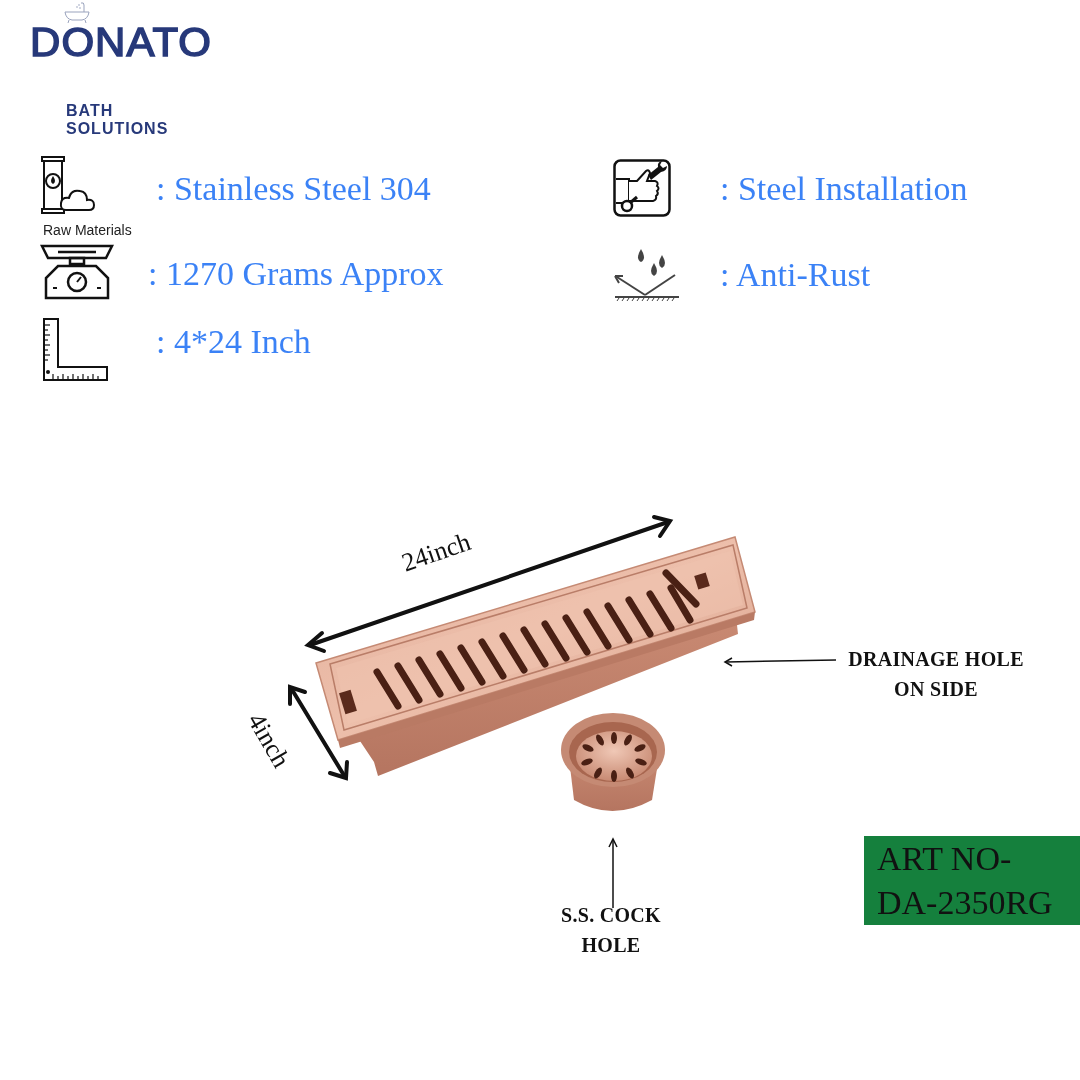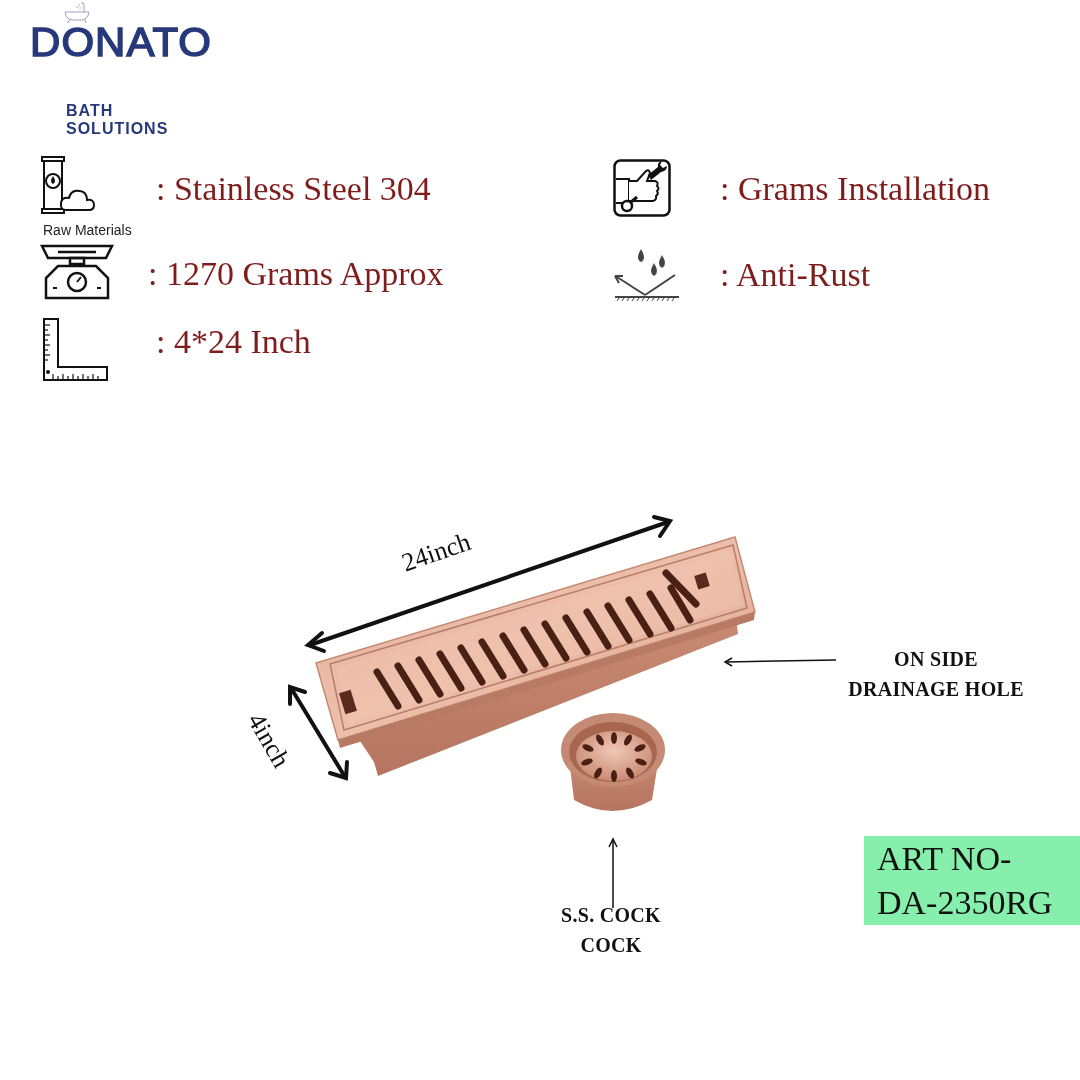--- a/index.html
+++ b/index.html
@@ -2,25 +2,25 @@
 <html><head>
 <meta charset="utf-8">
 <style>
   html, body { margin: 0; padding: 0; background: #ffffff; }
   body { width: 1080px; height: 1080px; position: relative; overflow: hidden; font-family: "DejaVu Serif", "Liberation Serif", serif; color: #111; }
   .abs { position: absolute; }
   .logo { left: 30px; top: 0; width: 180px; height: 80px; }
   .logo-word { position: absolute; left: 0; top: 22px; font-family: "Liberation Sans", sans-serif; font-size: 40px; font-weight: 400; letter-spacing: 1px; color: #27397a; transform: scaleX(1.05); transform-origin: left; line-height: 1; -webkit-text-stroke: 1.5px #27397a; }
   .logo-sub { position: absolute; left: 36px; top: 64px; font-family: "Liberation Sans", sans-serif; font-size: 16px; font-weight: 700; letter-spacing: 1px; color: #27397a; margin-top: 38px; }
   .logo-tub { position: absolute; left: 32px; top: 0px; }
-  .feat-text { font-family: "Liberation Serif", serif; font-size: 34px; line-height: 1; white-space: nowrap; color: #7f1d1d; }
+  .feat-text { font-family: "Liberation Serif", serif; font-size: 34px; line-height: 1; white-space: nowrap; color: #3b82f6; }
   .icon { position: absolute; }
   .icon-caption { font-family: "Liberation Sans", sans-serif; font-size: 14px; color: #222; position: absolute; white-space: nowrap; }
   .label-bold { font-family: "Liberation Serif", serif; font-weight: 700; font-size: 20px; text-align: center; line-height: 30px; color: #111; letter-spacing: 0.3px; }
-  .art-box { position: absolute; background: #86efac; color: #111; font-family: "Liberation Serif", serif; font-size: 34px; line-height: 1; padding-left: 13px; box-sizing: border-box; display: flex; align-items: center; }
+  .art-box { position: absolute; background: #15803d; color: #111; font-family: "Liberation Serif", serif; font-size: 34px; line-height: 1; padding-left: 13px; box-sizing: border-box; display: flex; align-items: center; }
   .dim-text { font-family: "Liberation Serif", serif; font-size: 26px; color: #111; white-space: nowrap; }
 </style>
 </head>
 <body>
 
 <div class="abs logo">
   <svg class="logo-tub" width="30" height="24" viewBox="0 0 30 24">
     <path d="M3 12 H27 Q26 19 20 20 H10 Q4 19 3 12 Z" fill="none" stroke="#9aa3bd" stroke-width="1"></path>
     <path d="M7 20 L6 23 M23 20 L24 23" stroke="#9aa3bd" stroke-width="1"></path>
     <path d="M22 12 V5 Q22 2 19 3" fill="none" stroke="#9aa3bd" stroke-width="1"></path>
@@ -86,21 +86,21 @@
 
 <div>
   <svg class="icon" style="left:613px;top:159px" width="58" height="58" viewBox="0 0 58 58">
     <rect x="1.5" y="1.5" width="55" height="55" rx="6" fill="none" stroke="#111" stroke-width="2.5"></rect>
     <path d="M3 20 H16 V44 H3" fill="none" stroke="#111" stroke-width="2"></path>
     <path d="M16 22 H24 L33 12 Q36 10 37 14 L34 22 H42 Q46 23 44 27 Q47 29 44 32 Q46 35 43 37 Q44 41 40 42 H16" fill="#fff" stroke="#111" stroke-width="2"></path>
     <path d="M35 16 L45 8 Q44 3 49 2 L47 6 L50 9 L54 7 Q54 12 48 13 L38 21 Z" fill="#111"></path>
     <circle cx="14" cy="47" r="5" fill="#fff" stroke="#111" stroke-width="2.5"></circle>
     <line x1="17" y1="44" x2="24" y2="38" stroke="#111" stroke-width="3"></line>
   </svg>
-  <div class="abs feat-text" style="left:720px;top:172px">: Grams Installation</div>
+  <div class="abs feat-text" style="left:720px;top:172px">: Steel Installation</div>
 
   <svg class="icon" style="left:613px;top:245px" width="68" height="58" viewBox="0 0 68 58">
     <path d="M28 4 Q22 14 28 17 Q34 14 28 4 Z" fill="#444"></path>
     <path d="M49 10 Q43 20 49 23 Q55 20 49 10 Z" fill="#444"></path>
     <path d="M41 18 Q35 28 41 31 Q47 28 41 18 Z" fill="#444"></path>
     <line x1="32" y1="50" x2="4" y2="32" stroke="#444" stroke-width="2"></line>
     <path d="M2 31 L10 31 M2 31 L6 38" stroke="#444" stroke-width="2" fill="none"></path>
     <line x1="32" y1="50" x2="62" y2="30" stroke="#444" stroke-width="2"></line>
     <line x1="2" y1="52" x2="66" y2="52" stroke="#444" stroke-width="2"></line>
     <g stroke="#444" stroke-width="1">
@@ -204,27 +204,27 @@
   <g stroke="#111" stroke-width="1.5" fill="none">
     <line x1="613" y1="908" x2="613" y2="840"></line>
     <path d="M609 847 L613 839 L617 847"></path>
   </g>
 </svg>
 
 <div class="abs dim-text" style="left:398px;top:550px;transform:rotate(-19deg);transform-origin:left top">24inch</div>
 <div class="abs dim-text" style="left:267px;top:708px;transform:rotate(60deg) scaleX(-1) scaleY(-1) rotate(180deg);transform-origin:left top">4inch</div>
 
 <div class="abs label-bold" style="left:838px;top:644px;width:196px">
+  <div>DRAINAGE HOLE</div>
   <div>ON SIDE</div>
-  <div>DRAINAGE HOLE</div>
 </div>
 
 <div class="abs label-bold" style="left:540px;top:900px;width:142px">
   <div>S.S. COCK</div>
-  <div>COCK</div>
+  <div>HOLE</div>
 </div>
 
 <div class="art-box" style="left:864px;top:836px;width:216px;height:45px">
   <span>ART NO-</span>
 </div>
 <div class="art-box" style="left:864px;top:880px;width:216px;height:45px">
   <span>DA-2350RG</span>
 </div>
 
 </body></html>

